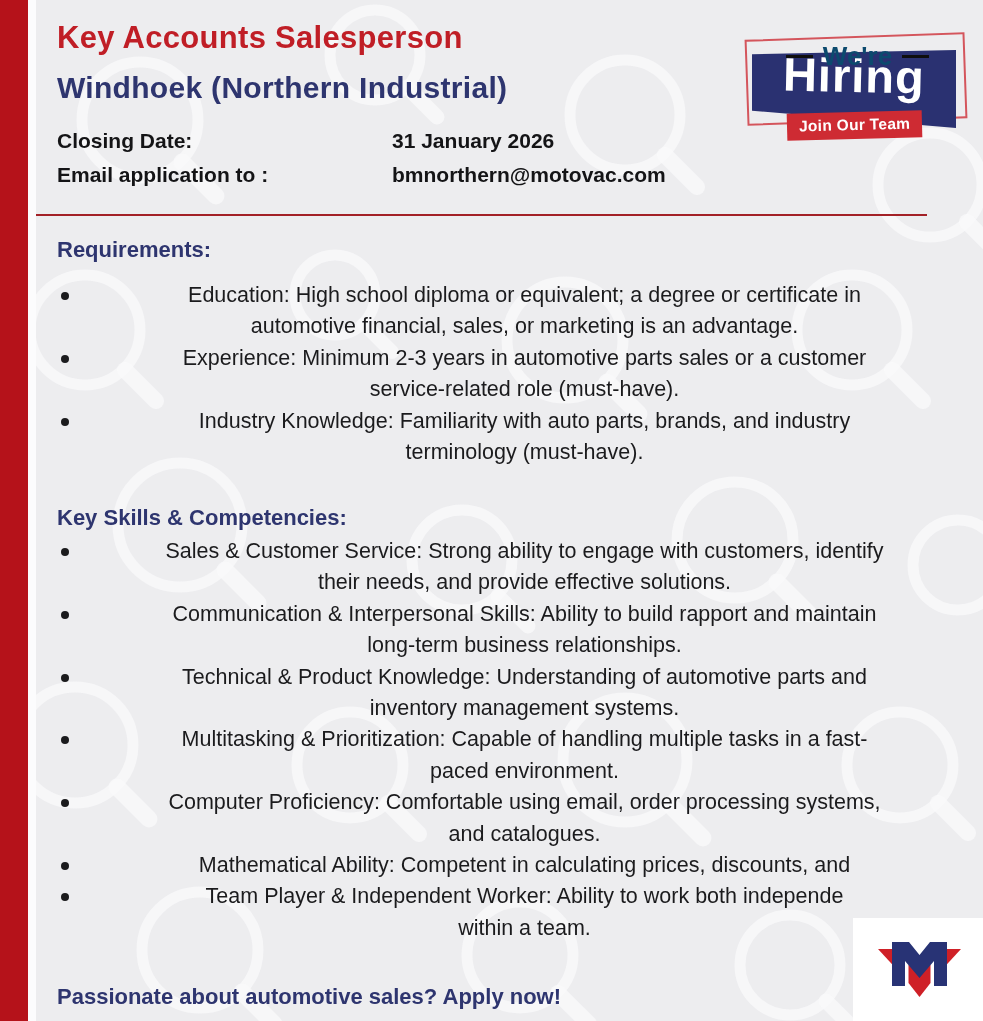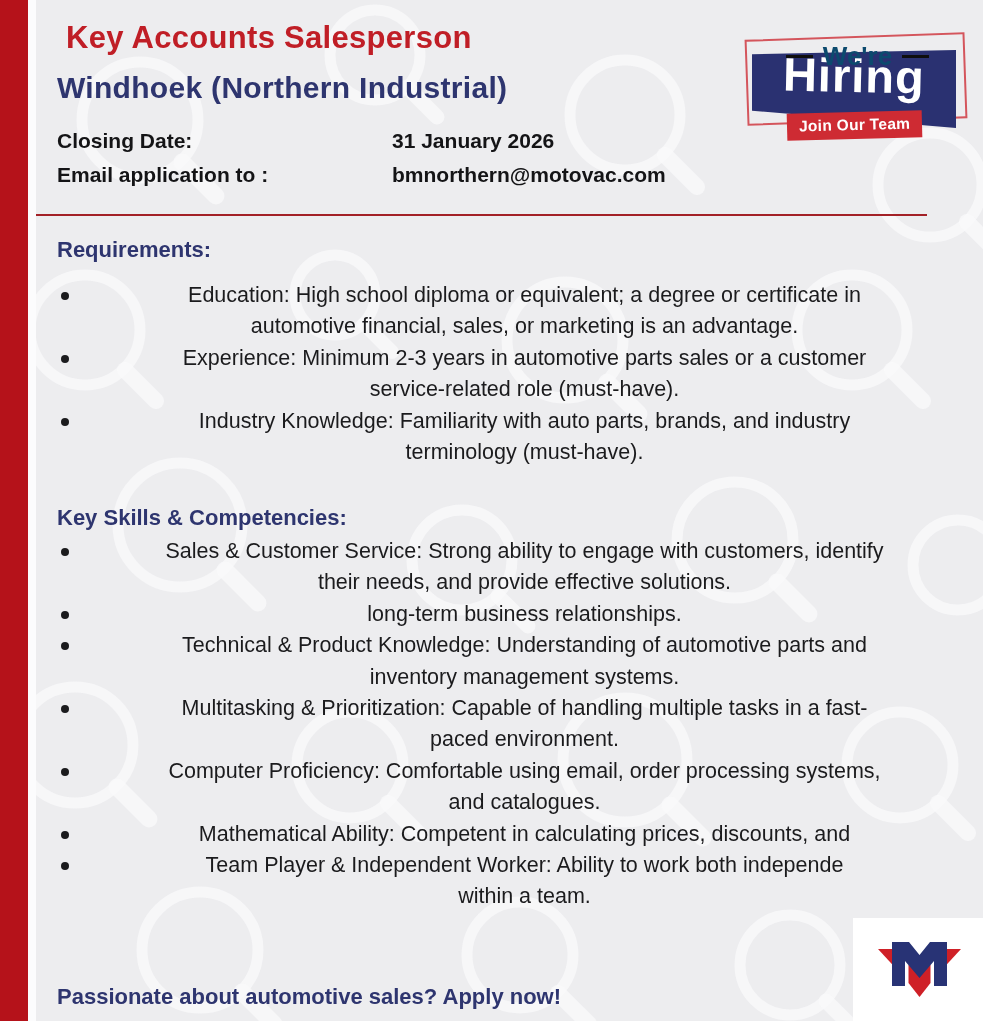--- a/index.html
+++ b/index.html
@@ -5,21 +5,21 @@
   html,body{margin:0;padding:0;background:#ffffff;}
   .page{
     position:relative;width:983px;height:1021px;background:#ededef;
     overflow:hidden;font-family:"Liberation Sans",sans-serif;color:#1b1b1d;
   }
   .watermark{position:absolute;left:0;top:0;z-index:0;}
   .redbar{position:absolute;left:0;top:0;width:28px;height:1021px;background:#b5121a;z-index:2;}
   .whitestrip{position:absolute;left:28px;top:0;width:8px;height:1021px;background:#fcfcfd;z-index:2;}
   .content{position:absolute;left:0;top:0;width:983px;height:1021px;z-index:1;}
 
-  .title{position:absolute;left:66px;top:20px;font-size:31px;font-weight:bold;color:#c01e26;letter-spacing:.3px;white-space:nowrap;}
+  .title{position:absolute;left:57px;top:20px;font-size:31px;font-weight:bold;color:#c01e26;letter-spacing:.3px;white-space:nowrap;}
   .subtitle{position:absolute;left:57px;top:71px;font-size:30px;font-weight:bold;color:#2e356f;letter-spacing:.3px;white-space:nowrap;}
   .meta{position:absolute;left:57px;display:flex;font-size:21px;font-weight:bold;color:#141416;white-space:nowrap;}
   .meta .lbl{width:335px;}
   .meta.row1{top:129px;}
   .meta.row2{top:163px;}
   .divider{position:absolute;left:30px;top:214px;width:897px;height:2px;background:#a32127;}
 
   .sec-heading{position:absolute;left:57px;font-size:22px;font-weight:bold;color:#2e356f;white-space:nowrap;}
   .req-heading{top:237px;}
   .skills-heading{top:505px;}
@@ -151,20 +151,21 @@
       <div class="b">
         <span class="dot"></span>
         <div>
           <div class="line">Sales &amp; Customer Service: Strong ability to engage with customers, identify</div>
           <div class="line">their needs, and provide effective solutions.</div>
         </div>
       </div>
       <div class="b">
         <span class="dot"></span>
         <div>
+          <div class="line">Communication &amp; Interpersonal Skills: Ability to build rapport and maintain</div>
           <div class="line">long-term business relationships.</div>
         </div>
       </div>
       <div class="b">
         <span class="dot"></span>
         <div>
           <div class="line">Technical &amp; Product Knowledge: Understanding of automotive parts and</div>
           <div class="line">inventory management systems.</div>
         </div>
       </div>

